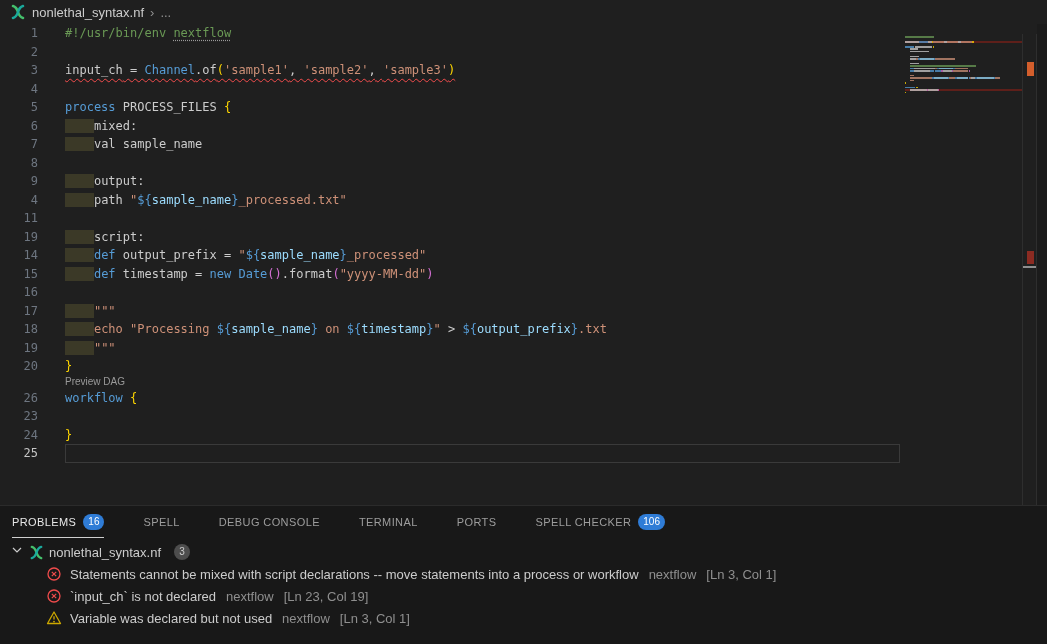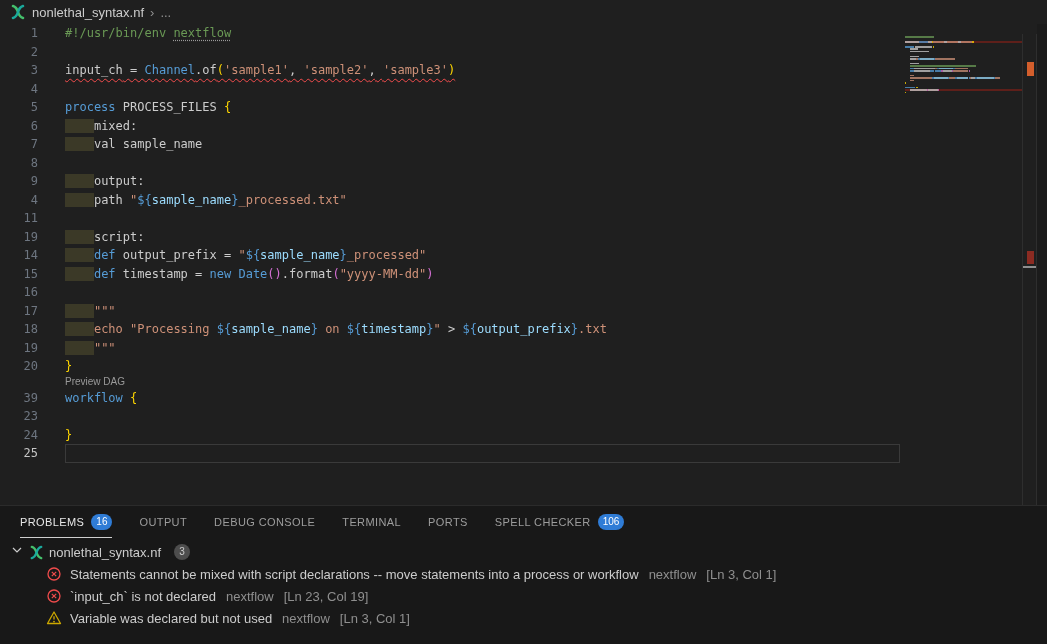--- a/index.html
+++ b/index.html
@@ -43,21 +43,21 @@
   .mm-err { position:absolute; left:0; width:117px; height:2.6px; background:#5e1f1a; }
   .overview-ruler { position:absolute; left:1023px; top:0; width:14px; height:505px; }
   .rm { position:absolute; }
   .vline { position:absolute; top:10px; height:492px; width:1px; background:#2e2e2e; }
   .v1 { left:1022px; } .v2 { left:1036px; }
   .right-strip { position:absolute; left:1037px; top:0; width:10px; height:505px; background:#1b1b1b; }
 
   
   .panel { position:absolute; left:0; top:505px; width:1047px; height:139px;
            background:#181818; border-top:1px solid #2b2b2b; color:#cccccc; }
-  .tabs { display:flex; align-items:center; height:32px; padding-left:20px; gap:27px; }
+  .tabs { display:flex; align-items:center; height:32px; padding-left:12px; gap:39px; }
   .tab { display:flex; align-items:center; gap:7px; height:32px; cursor:pointer;
          font-size:11px; letter-spacing:.4px; color:#9d9d9d; border-bottom:1px solid transparent; }
   .tab.active { color:#e7e7e7; border-bottom:1px solid #d0d0d0; }
   .badge { background:var(--badgeBlue); color:#ffffff; font-size:10px; line-height:16px;
            min-width:18px; height:16px; border-radius:9px; text-align:center; padding:0 5px; letter-spacing:0; }
   .tree-row { display:flex; align-items:center; height:22px; margin-top:3px; padding-left:10px; gap:5px; cursor:pointer; }
   .tree-name { font-size:13px; color:#cccccc; }
   .count-badge { background:var(--badgeGray); color:#cccccc; font-size:10px; line-height:16px;
                  min-width:16px; height:16px; border-radius:9px; text-align:center; padding:0 5px; margin-left:8px; }
   .prob { display:flex; align-items:center; height:22px; padding-left:46px; gap:8px; cursor:pointer; }
@@ -96,21 +96,21 @@
         <div class="line"><span class="num">11</span><span class="content"></span></div>
         <div class="line"><span class="num">19</span><span class="content"><span class="tk-ind">    </span><span class="tk-d">script:</span></span></div>
         <div class="line"><span class="num">14</span><span class="content"><span class="tk-ind">    </span><span class="tk-k">def</span><span class="tk-d"> output_prefix = </span><span class="tk-s">"</span><span class="tk-i">${</span><span class="tk-v">sample_name</span><span class="tk-i">}</span><span class="tk-s">_processed"</span></span></div>
         <div class="line"><span class="num">15</span><span class="content"><span class="tk-ind">    </span><span class="tk-k">def</span><span class="tk-d"> timestamp = </span><span class="tk-k">new</span><span class="tk-d"> </span><span class="tk-k">Date</span><span class="tk-m">(</span><span class="tk-m">)</span><span class="tk-d">.format</span><span class="tk-m">(</span><span class="tk-s">"yyyy-MM-dd"</span><span class="tk-m">)</span></span></div>
         <div class="line"><span class="num">16</span><span class="content"></span></div>
         <div class="line"><span class="num">17</span><span class="content"><span class="tk-ind">    </span><span class="tk-s">"""</span></span></div>
         <div class="line"><span class="num">18</span><span class="content"><span class="tk-ind">    </span><span class="tk-s">echo </span><span class="tk-s">"Processing </span><span class="tk-i">${</span><span class="tk-v">sample_name</span><span class="tk-i">}</span><span class="tk-s"> on </span><span class="tk-i">${</span><span class="tk-v">timestamp</span><span class="tk-i">}</span><span class="tk-s">"</span><span class="tk-d"> &gt; </span><span class="tk-i">${</span><span class="tk-v">output_prefix</span><span class="tk-i">}</span><span class="tk-s">.txt</span></span></div>
         <div class="line"><span class="num">19</span><span class="content"><span class="tk-ind">    </span><span class="tk-s">"""</span></span></div>
         <div class="line"><span class="num">20</span><span class="content"><span class="tk-g">}</span></span></div>
         <div class="codelens"><a>Preview DAG</a></div>
-        <div class="line"><span class="num">39</span><span class="content"><span class="tk-k">workflow</span><span class="tk-d"> </span><span class="tk-g">{</span></span></div>
+        <div class="line"><span class="num">26</span><span class="content"><span class="tk-k">workflow</span><span class="tk-d"> </span><span class="tk-g">{</span></span></div>
         <div class="line"><span class="num">23</span></div>
         <div class="line"><span class="num">24</span><span class="content"><span class="tk-g">}</span></span></div>
         <div class="line"><span class="num cur">25</span><span class="content"></span><div class="current-line"></div></div>
       </div>
     <div class="minimap" id="minimap">
         <div class="mm-row" style="top: 0px;">
           <div class="mm-bar" style="left: 0px; width: 19.05px; background: rgb(106, 153, 85);"></div>
           <div class="mm-bar" style="left: 19.05px; width: 10.16px; background: rgb(106, 153, 85);"></div>
         </div>
         <div class="mm-row" style="top: 2.4px;"></div>
@@ -235,21 +235,21 @@
     <div class="right-strip"></div>
   </div>
 
   <div class="panel">
     <div class="tabs" id="tabs">
         <div class="tab active">
           <span>PROBLEMS</span>
           <span class="badge">16</span>
         </div>
         <div class="tab">
-          <span>OUTPUT</span>
+          <span>SPELL</span>
         </div>
         <div class="tab">
           <span>DEBUG CONSOLE</span>
         </div>
         <div class="tab">
           <span>TERMINAL</span>
         </div>
         <div class="tab">
           <span>PORTS</span>
         </div>

